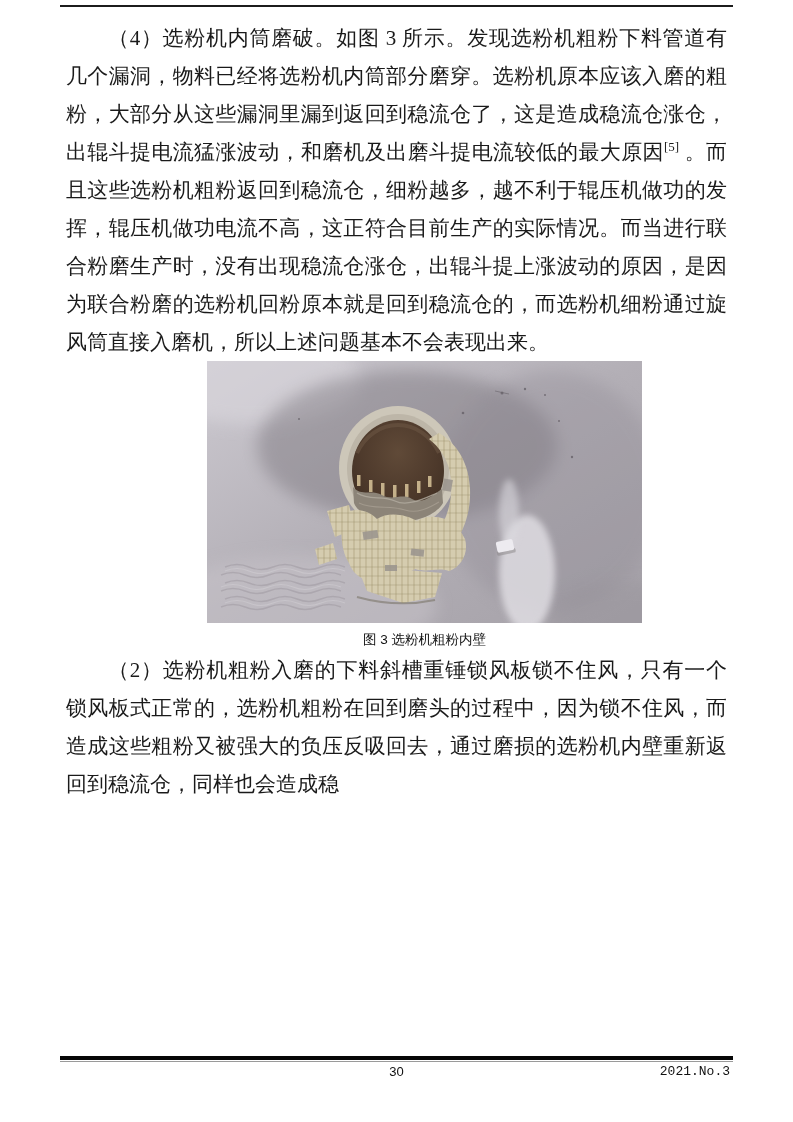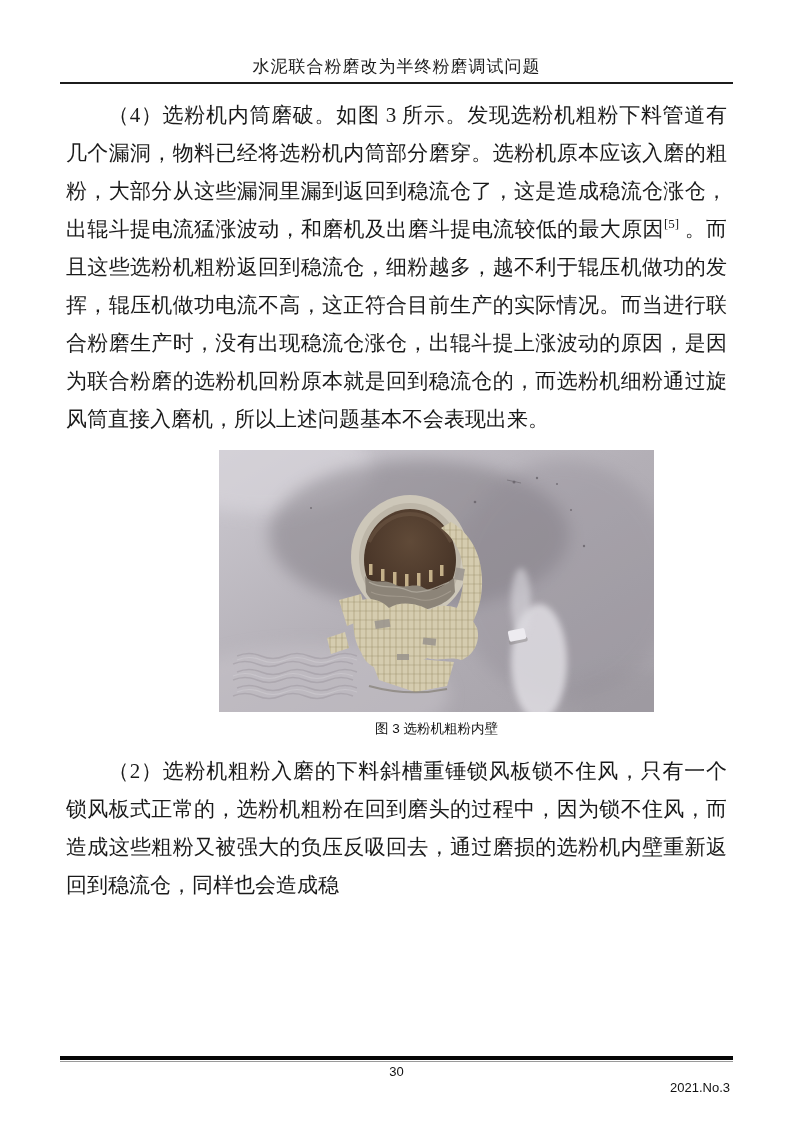--- a/index.html
+++ b/index.html
@@ -41,21 +41,21 @@
     margin:-6px 0 0 0;
     font-size:21px;
     line-height:30px;
     font-weight:bold;
     text-indent:0;
   }
   sup.ref{
     font-size:13px;
     line-height:0;
   }
-  figure{margin:12px;padding:0;}
+  figure{margin:0;padding:0;}
   .photo{
     width:435px;height:262px;
     margin:0 0 0 141px;
     line-height:0;
   }
   figcaption{
     width:435px;
     margin:6px 0 0 141px;
     text-align:center;
     font-family:"Liberation Sans","DejaVu Sans",sans-serif;
@@ -71,28 +71,27 @@
   .footer-rule-thin{border-top:1px solid #9a9a9a;height:0;margin-top:1px;}
   .footer-row{
     position:relative;
     margin-top:2px;
     font-family:"Liberation Sans","DejaVu Sans",sans-serif;
     font-size:13px;
     line-height:16px;
     color:#111;
   }
   .page-number{display:block;text-align:center;}
-  .issue{position:absolute;right:3px;top:16px;}
+  .issue{position:absolute;right:3px;top:0;font-family:Liberation Mono, monospace;}
 </style>
 </head>
 <body>
 
 <div class="page">
 
-  <div class="running-title">水泥联合粉磨改为半终粉磨调试问题</div>
   <div class="header-rule"></div>
 
   <div class="content">
 
 
 
 
 
     <p><span>（4）选粉机内筒磨破。如图 3 所示。发现选粉机粗粉下料管道有几个漏洞，物料已经将选粉机内筒部分磨穿。选粉机原本应该入磨的粗粉，大部分从这些漏洞里漏到返回到稳流仓了，这是造成稳流仓涨仓，出辊斗提电流猛涨波动，和磨机及出磨斗提电流较低的最大原因</span><sup class="ref">[5]</sup><span> 。而且这些选粉机粗粉返回到稳流仓，细粉越多，越不利于辊压机做功的发挥，辊压机做功电流不高，这正符合目前生产的实际情况。而当进行联合粉磨生产时，没有出现稳流仓涨仓，出辊斗提上涨波动的原因，是因为联合粉磨的选粉机回粉原本就是回到稳流仓的，而选粉机细粉通过旋风筒直接入磨机，所以上述问题基本不会表现出来。</span></p>
 

